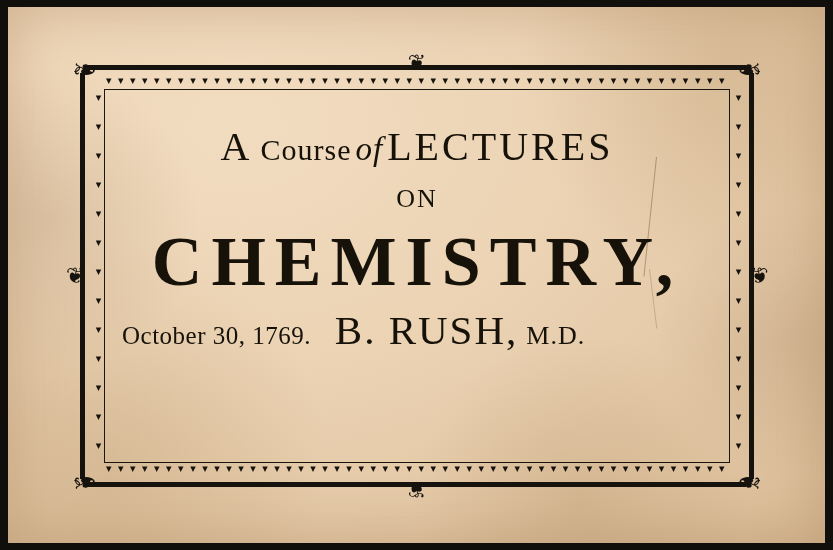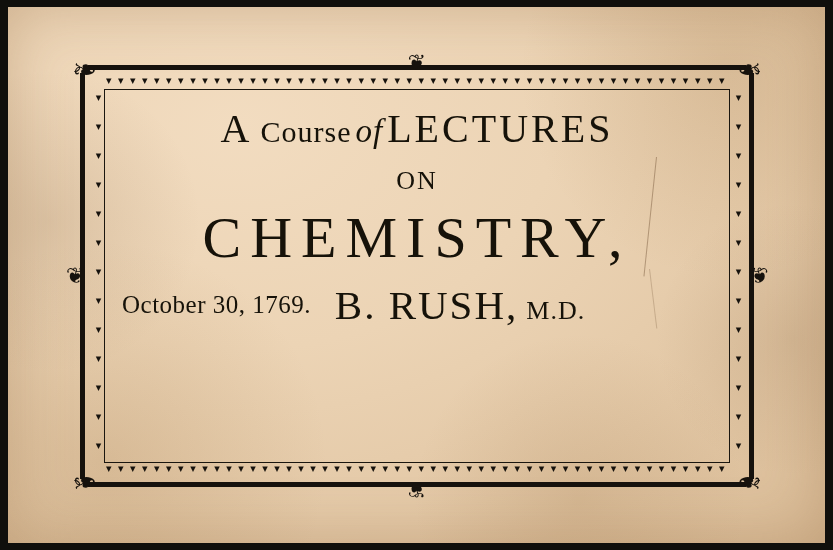--- a/index.html
+++ b/index.html
@@ -157,58 +157,59 @@
     position: absolute;
     left: 50px;
     right: 50px;
     top: 50px;
     bottom: 50px;
     color: #161209;
     text-align: center;
   }
 
   .line1 {
+    margin-top: 18px;
     font-size: 40px;
     letter-spacing: 1px;
     white-space: nowrap;
   }
   .line1 .sc-big { font-size: 40px; }
   .line1 .sc-small { font-size: 30px; }
   .line1 .ital { font-style: italic; font-size: 33px; padding: 0 4px; }
   .line1 .spaced { letter-spacing: 3px; }
 
   .line2 {
     margin-top: 14px;
     font-size: 26px;
     letter-spacing: 2px;
   }
 
   .line3 {
     margin-top: 8px;
-    font-size: 58px;
+    font-size: 70px;
     letter-spacing: 9px;
-    font-weight: 400;
+    font-weight: 700;
     white-space: nowrap;
   }
 
   .line4 {
     margin-top: 12px;
     font-size: 24px;
     letter-spacing: 2px;
   }
 
   .line5 {
     margin-top: 4px;
     position: relative;
     height: 48px;
   }
   .author {
     position: absolute;
     left: 0; right: 0;
-    top: 6px;
+    top: 0;
     font-size: 41px;
     letter-spacing: 2px;
     white-space: nowrap;
     padding-left: 86px;
     font-family: Liberation Serif, serif;
   }
   .author .md {
     font-size: 26px;
     letter-spacing: 1px;
     padding-left: 8px;

